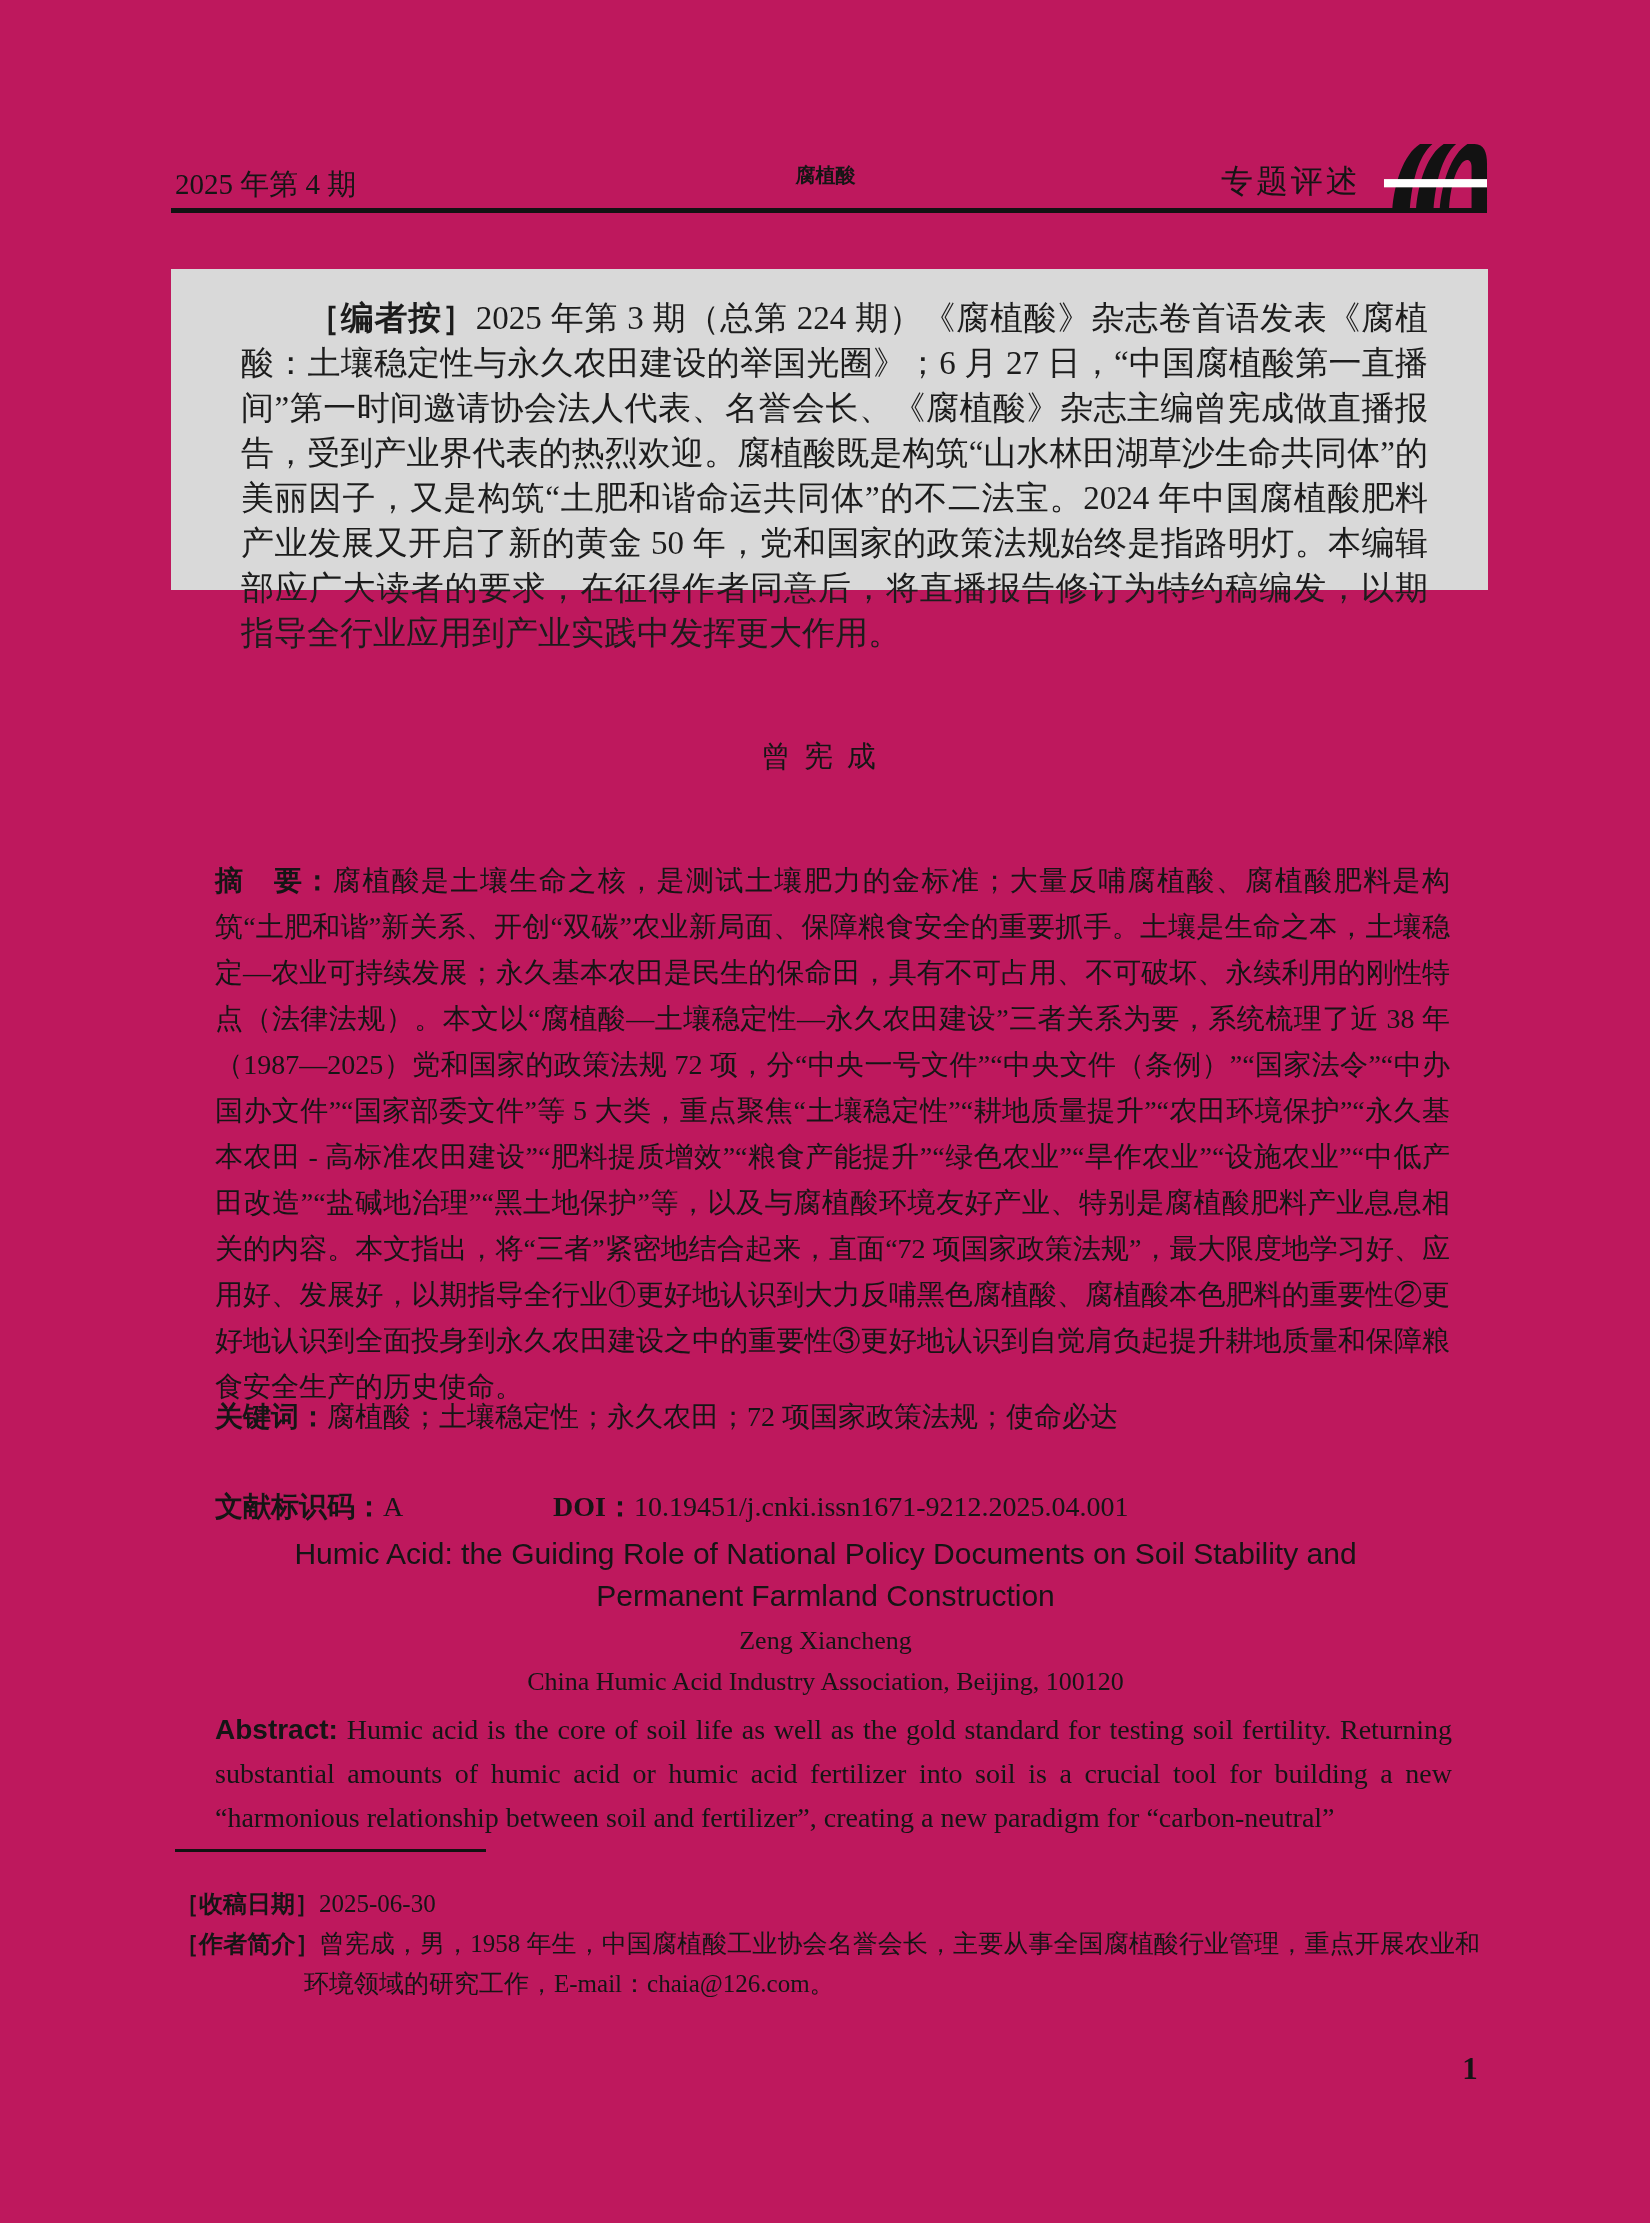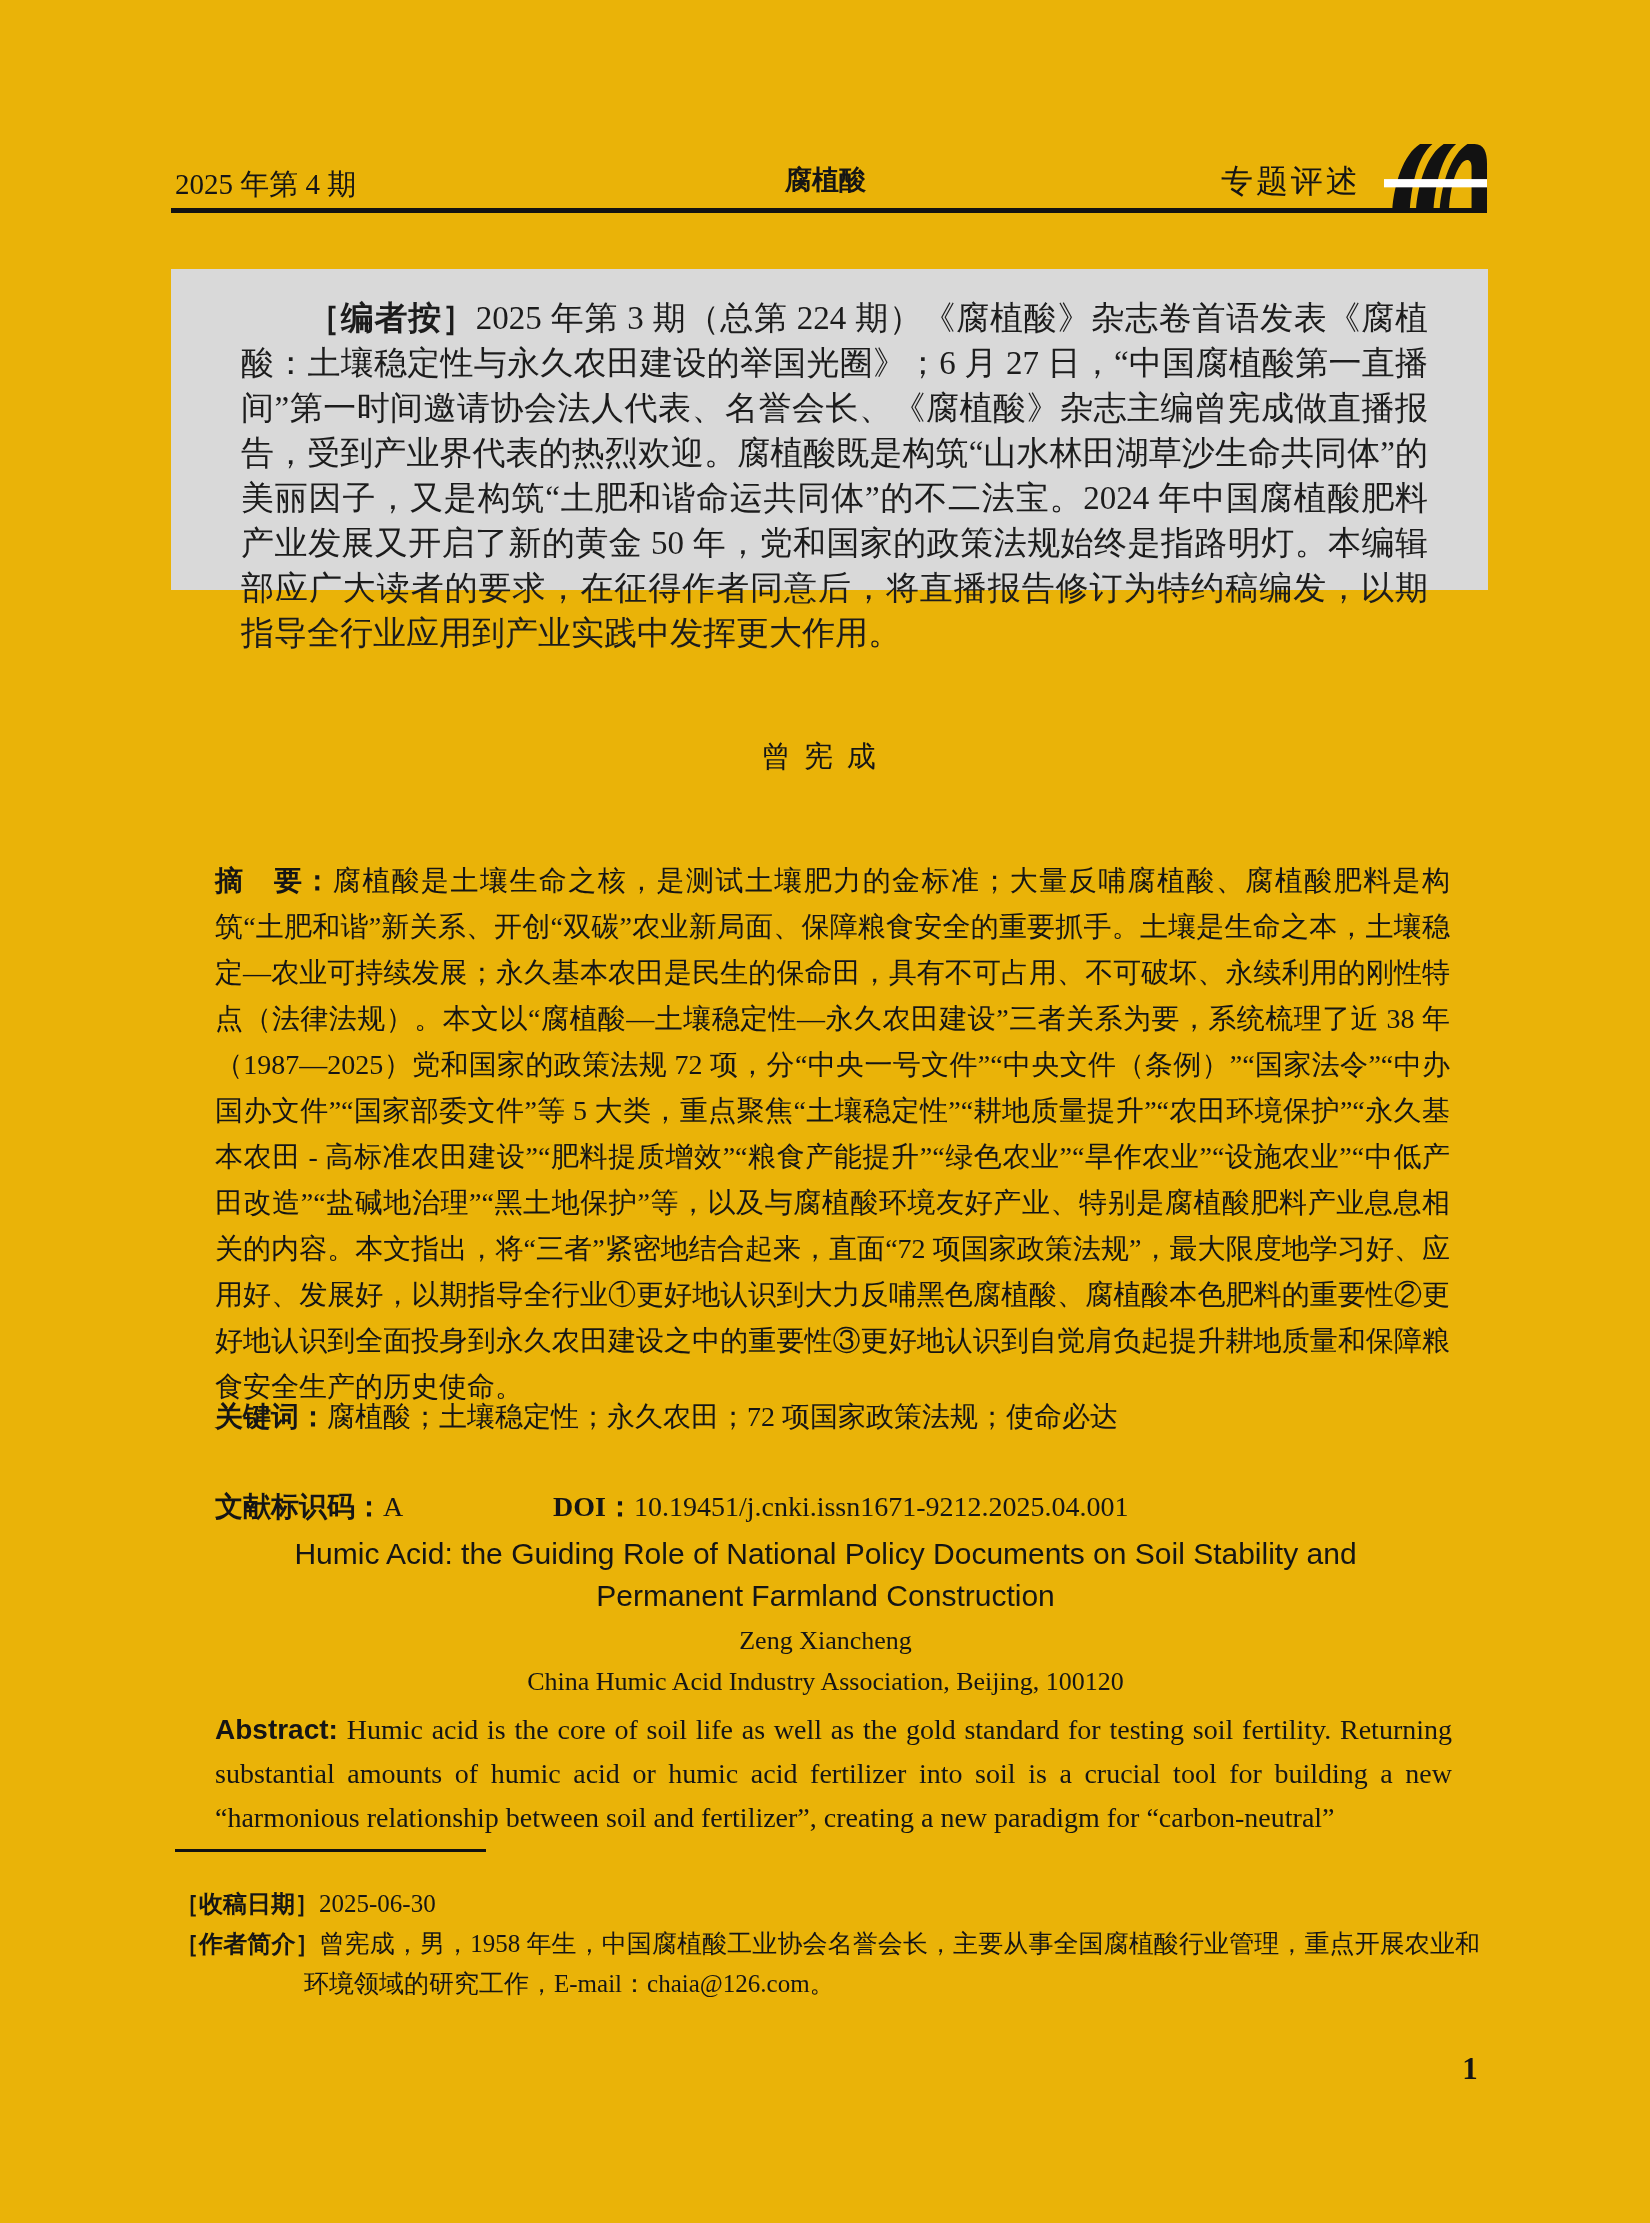--- a/index.html
+++ b/index.html
@@ -1,31 +1,31 @@
 <!DOCTYPE html>
 <html><head>
 <meta charset="utf-8">
 <style>
   html,body{margin:0;padding:0;background:#ffffff;}
   .page{
     position:relative;
     width:1651px;height:2223px;
-    background:#eab308;
+    background:#be185d;
     color:#151515;
     font-family:"Liberation Serif","DejaVu Serif",serif;
     overflow:hidden;
   }
   .abs{position:absolute;}
   .serif{font-family:"Liberation Serif","DejaVu Serif",serif;}
   .center{left:0;width:1651px;text-align:center;}
   .just{text-align:justify;text-justify:inter-ideograph;}
 
   
   .hdr-issue{left:175px;top:165px;font-size:29px;}
-  .hdr-journal{top:162px;font-size:27px;font-weight:600;font-family:"Liberation Sans","DejaVu Sans",sans-serif;}
+  .hdr-journal{top:162px;font-size:20px;font-weight:600;font-family:"Liberation Sans","DejaVu Sans",sans-serif;}
   .hdr-section{left:1221px;top:160px;font-size:32px;letter-spacing:2.9px;}
   .hdr-logo{left:1382px;top:142px;width:107px;height:68px;}
   .hdr-rule{left:171px;top:208px;width:1316px;height:4.9px;background:#121212;}
 
   
   .editor-box{
     left:171px;top:269px;width:1317px;height:321px;
     background:#d9d9d9;
     box-sizing:border-box;
     padding:27px 60px 0 70px;

